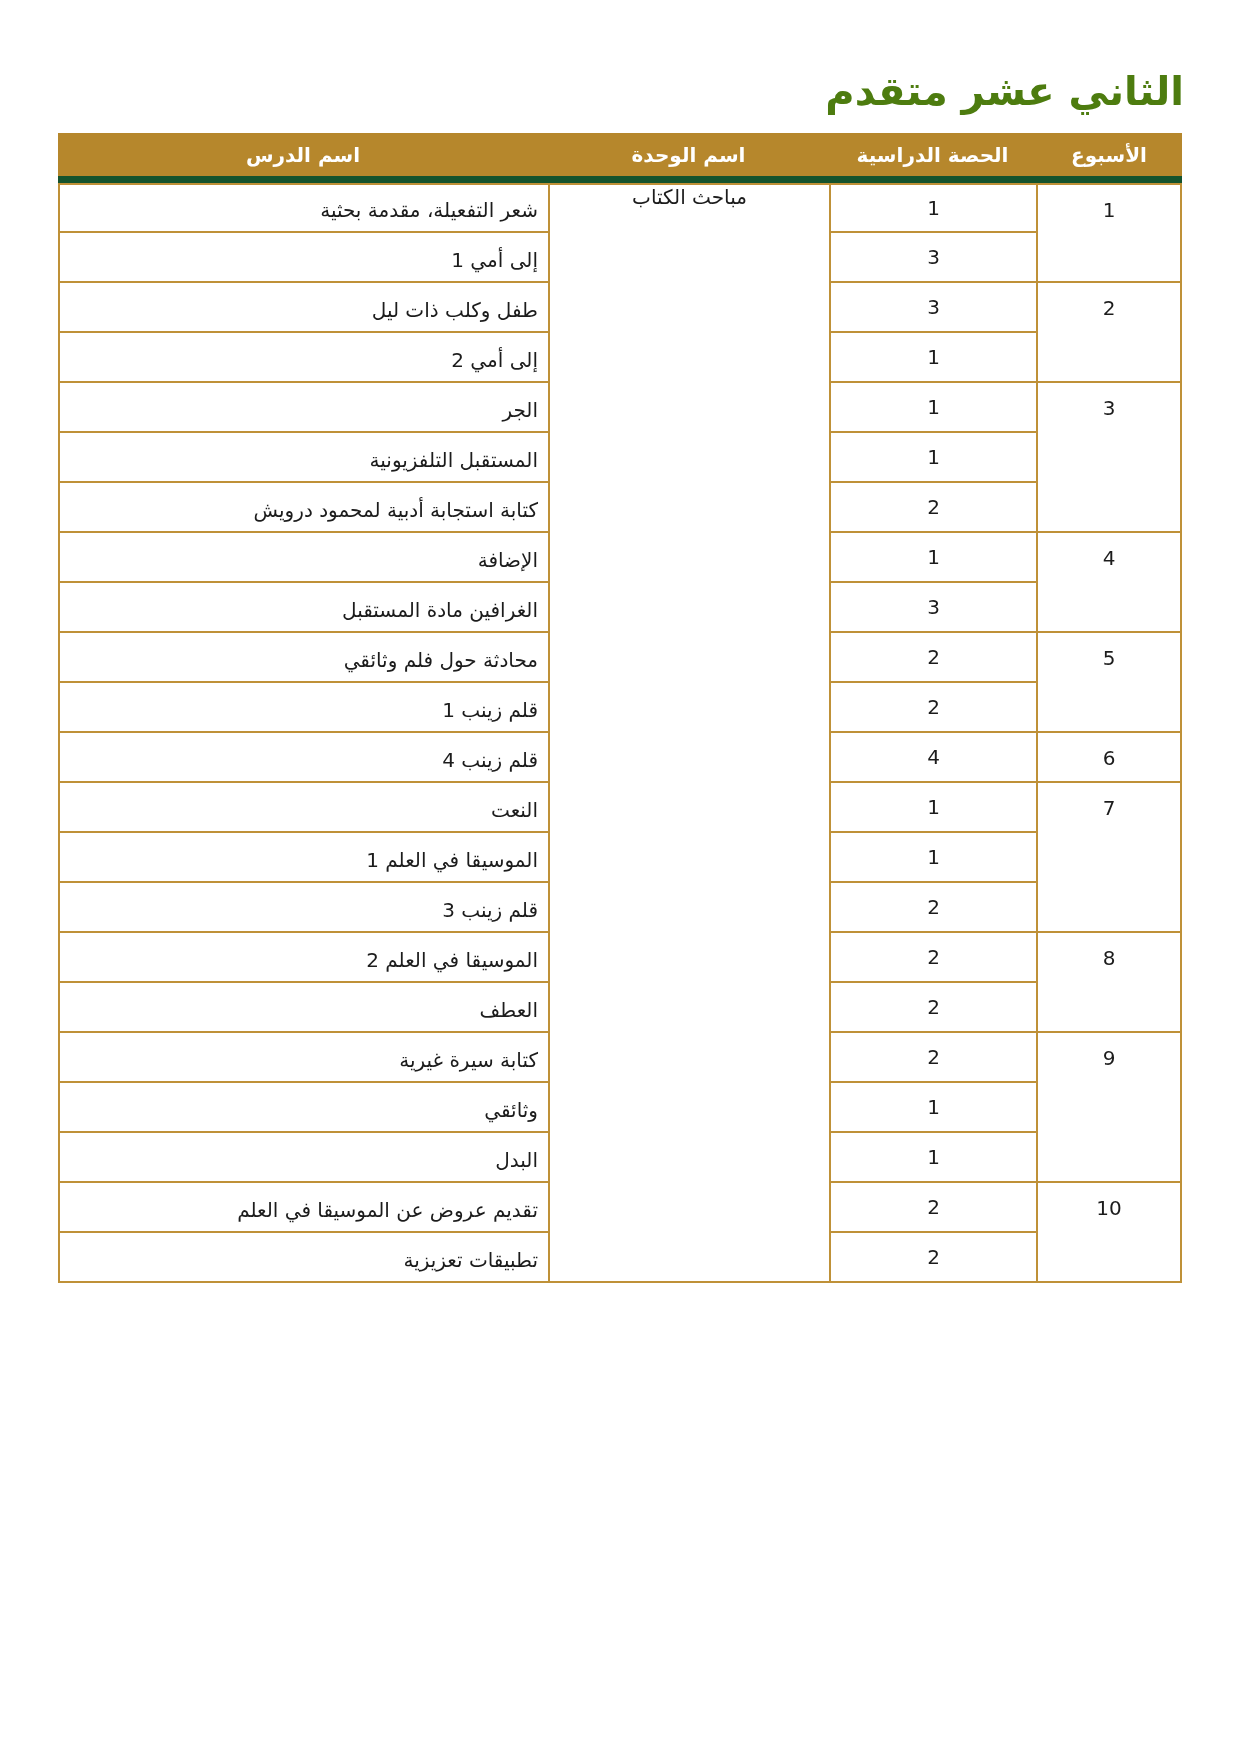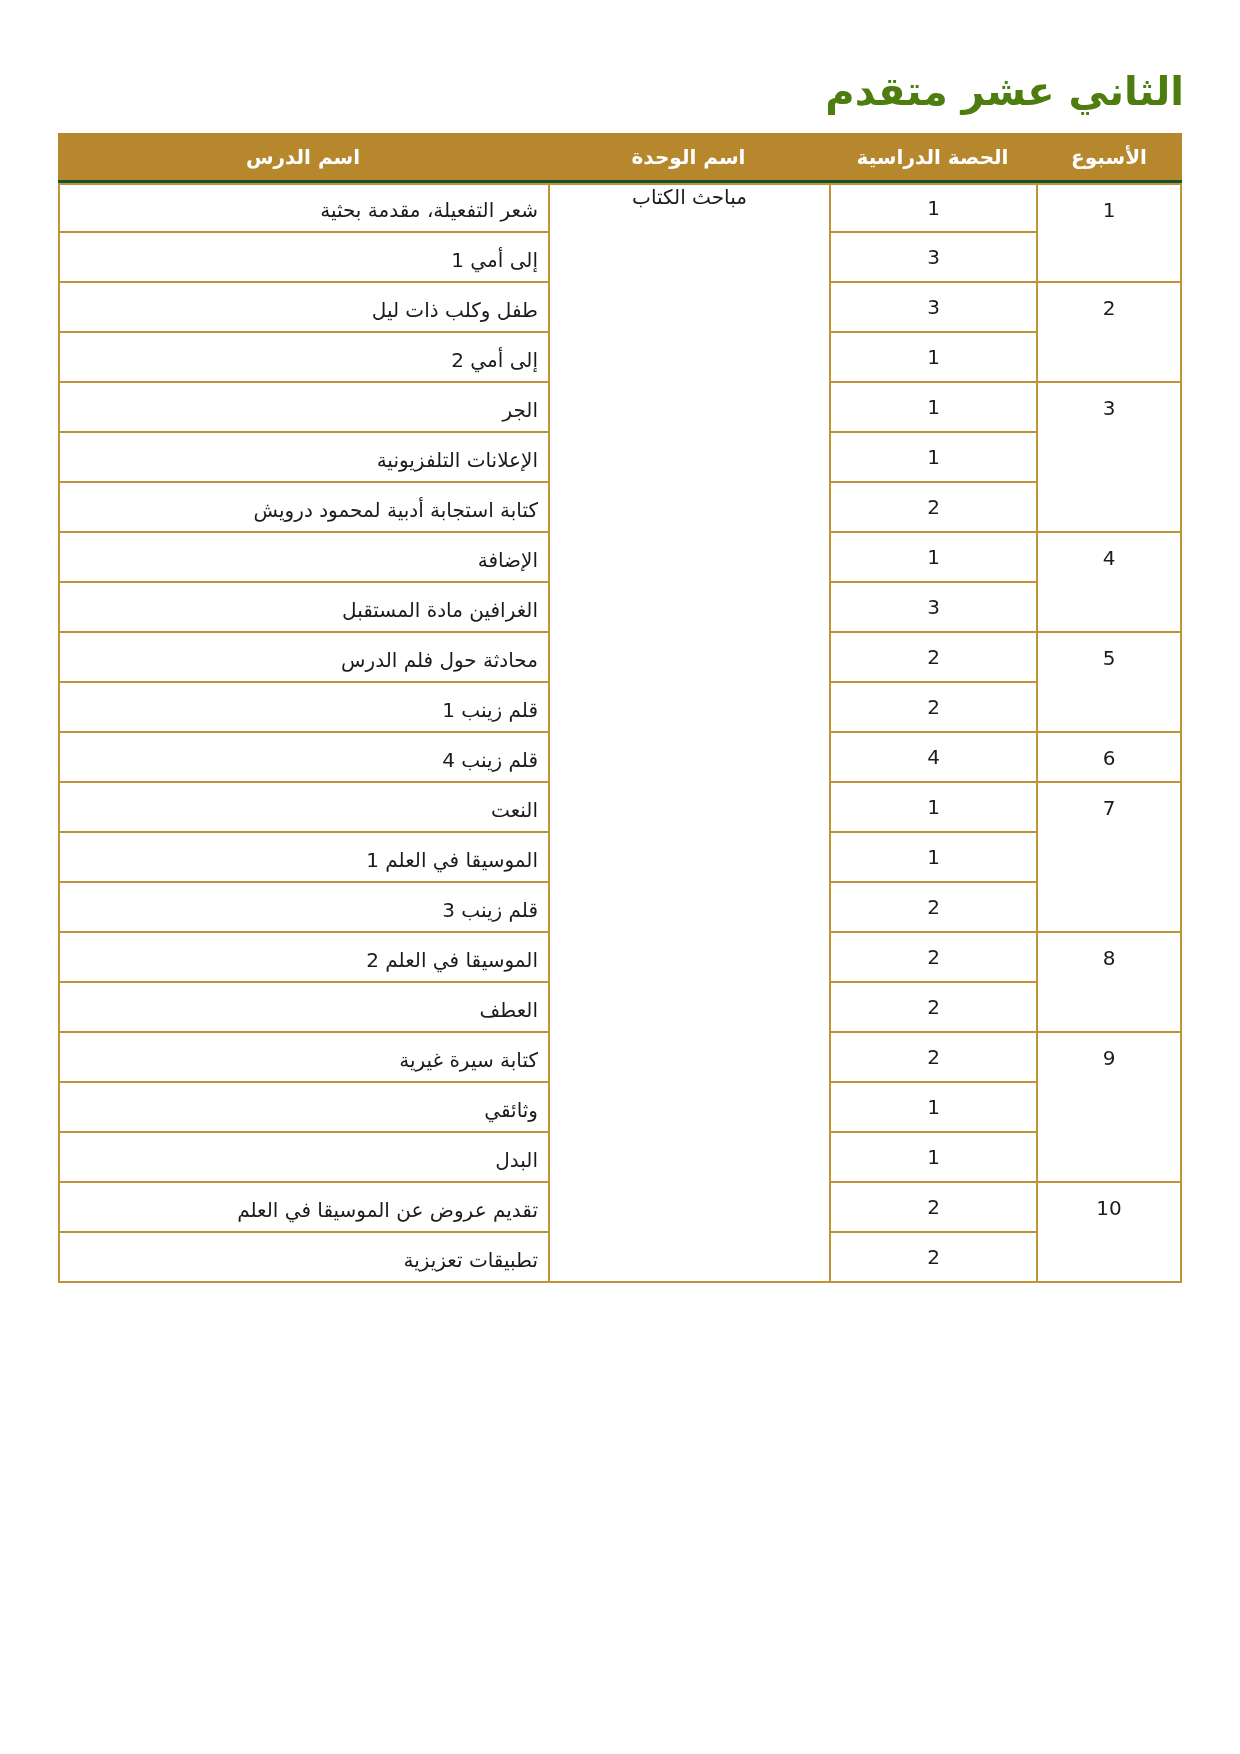--- a/index.html
+++ b/index.html
@@ -44,21 +44,21 @@
   table.schedule col.c-lesson{width:490px;}
   table.schedule tr{height:50px;}
   table.schedule thead tr{height:50px;}
   th{
     background:var(--gold-bg);
     color:var(--header-text);
     font-weight:bold;
     font-size:20px;
     vertical-align:middle;
     border:none;
-    border-bottom:3px solid #14532d;
+    border-bottom:7px solid #14532d;
     padding:4px 2px;
   }
   td{
     border-left:2px solid var(--gold-border);
     border-bottom:2px solid var(--gold-border);
     font-size:20px;
     background:#fff;
     padding:0;
   }
   
@@ -119,39 +119,39 @@
         <td class="session">1</td>
         <td class="lesson">إلى أمي 2</td>
       </tr>
       <tr>
         <td class="week" rowspan="3">3</td>
         <td class="session">1</td>
         <td class="lesson">الجر</td>
       </tr>
       <tr>
         <td class="session">1</td>
-        <td class="lesson">الإعلانات التلفزيونية</td>
+        <td class="lesson">المستقبل التلفزيونية</td>
       </tr>
       <tr>
         <td class="session">2</td>
         <td class="lesson">كتابة استجابة أدبية لمحمود درويش</td>
       </tr>
       <tr>
         <td class="week" rowspan="2">4</td>
         <td class="session">1</td>
         <td class="lesson">الإضافة</td>
       </tr>
       <tr>
         <td class="session">3</td>
         <td class="lesson">الغرافين مادة المستقبل</td>
       </tr>
       <tr>
         <td class="week" rowspan="2">5</td>
         <td class="session">2</td>
-        <td class="lesson">محادثة حول فلم الدرس</td>
+        <td class="lesson">محادثة حول فلم وثائقي</td>
       </tr>
       <tr>
         <td class="session">2</td>
         <td class="lesson">قلم زينب 1</td>
       </tr>
       <tr>
         <td class="week">6</td>
         <td class="session">4</td>
         <td class="lesson">قلم زينب 4</td>
       </tr>

